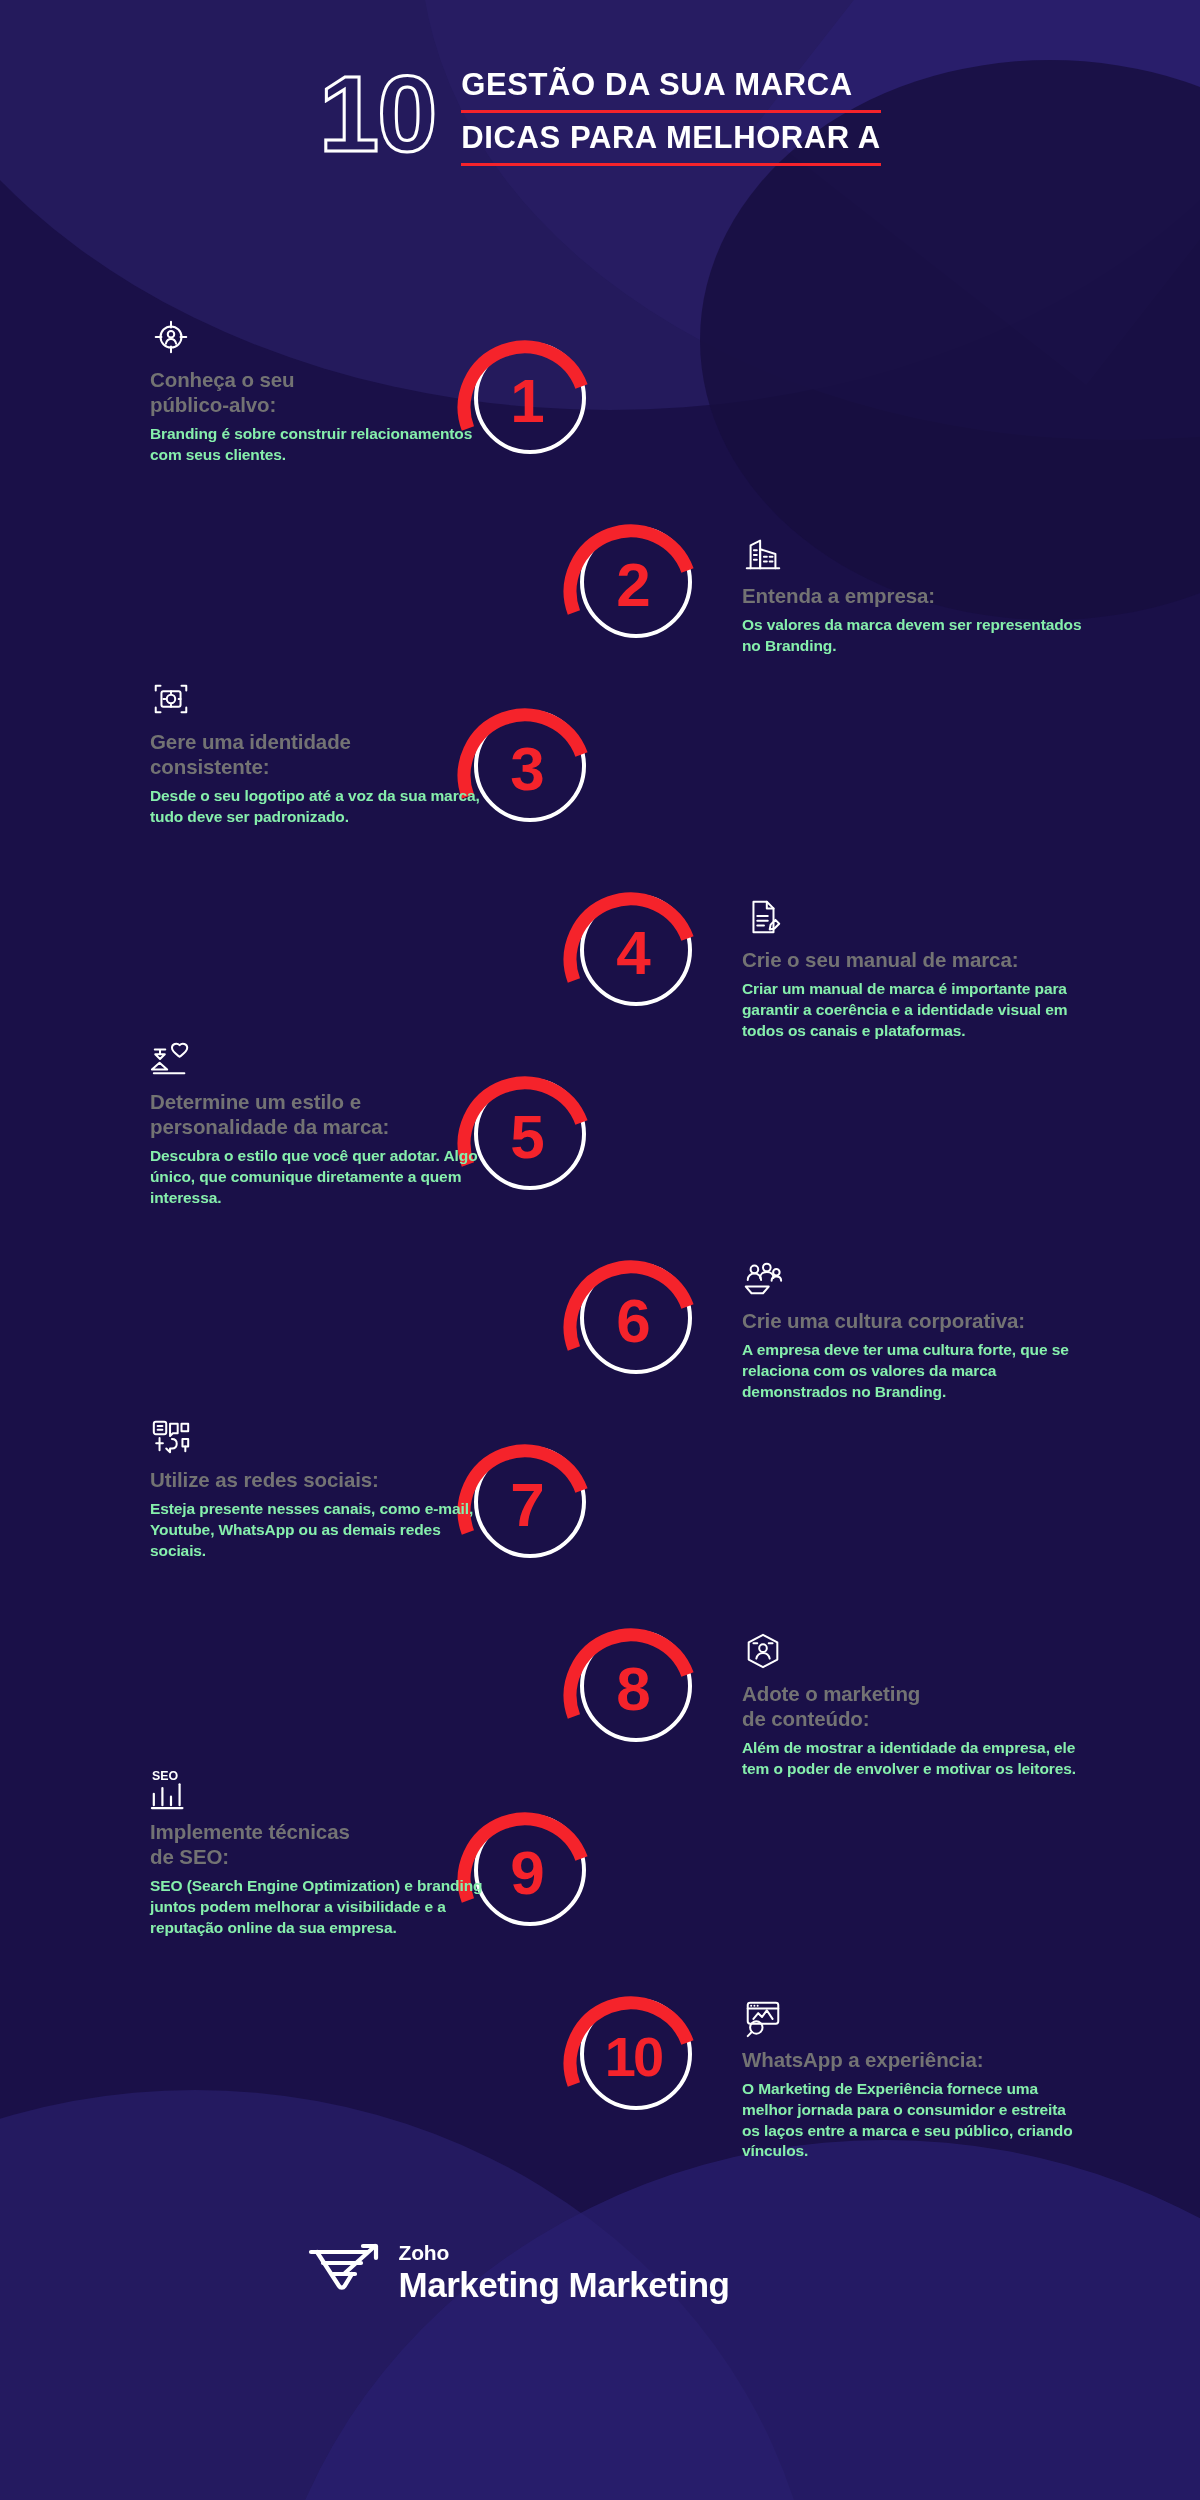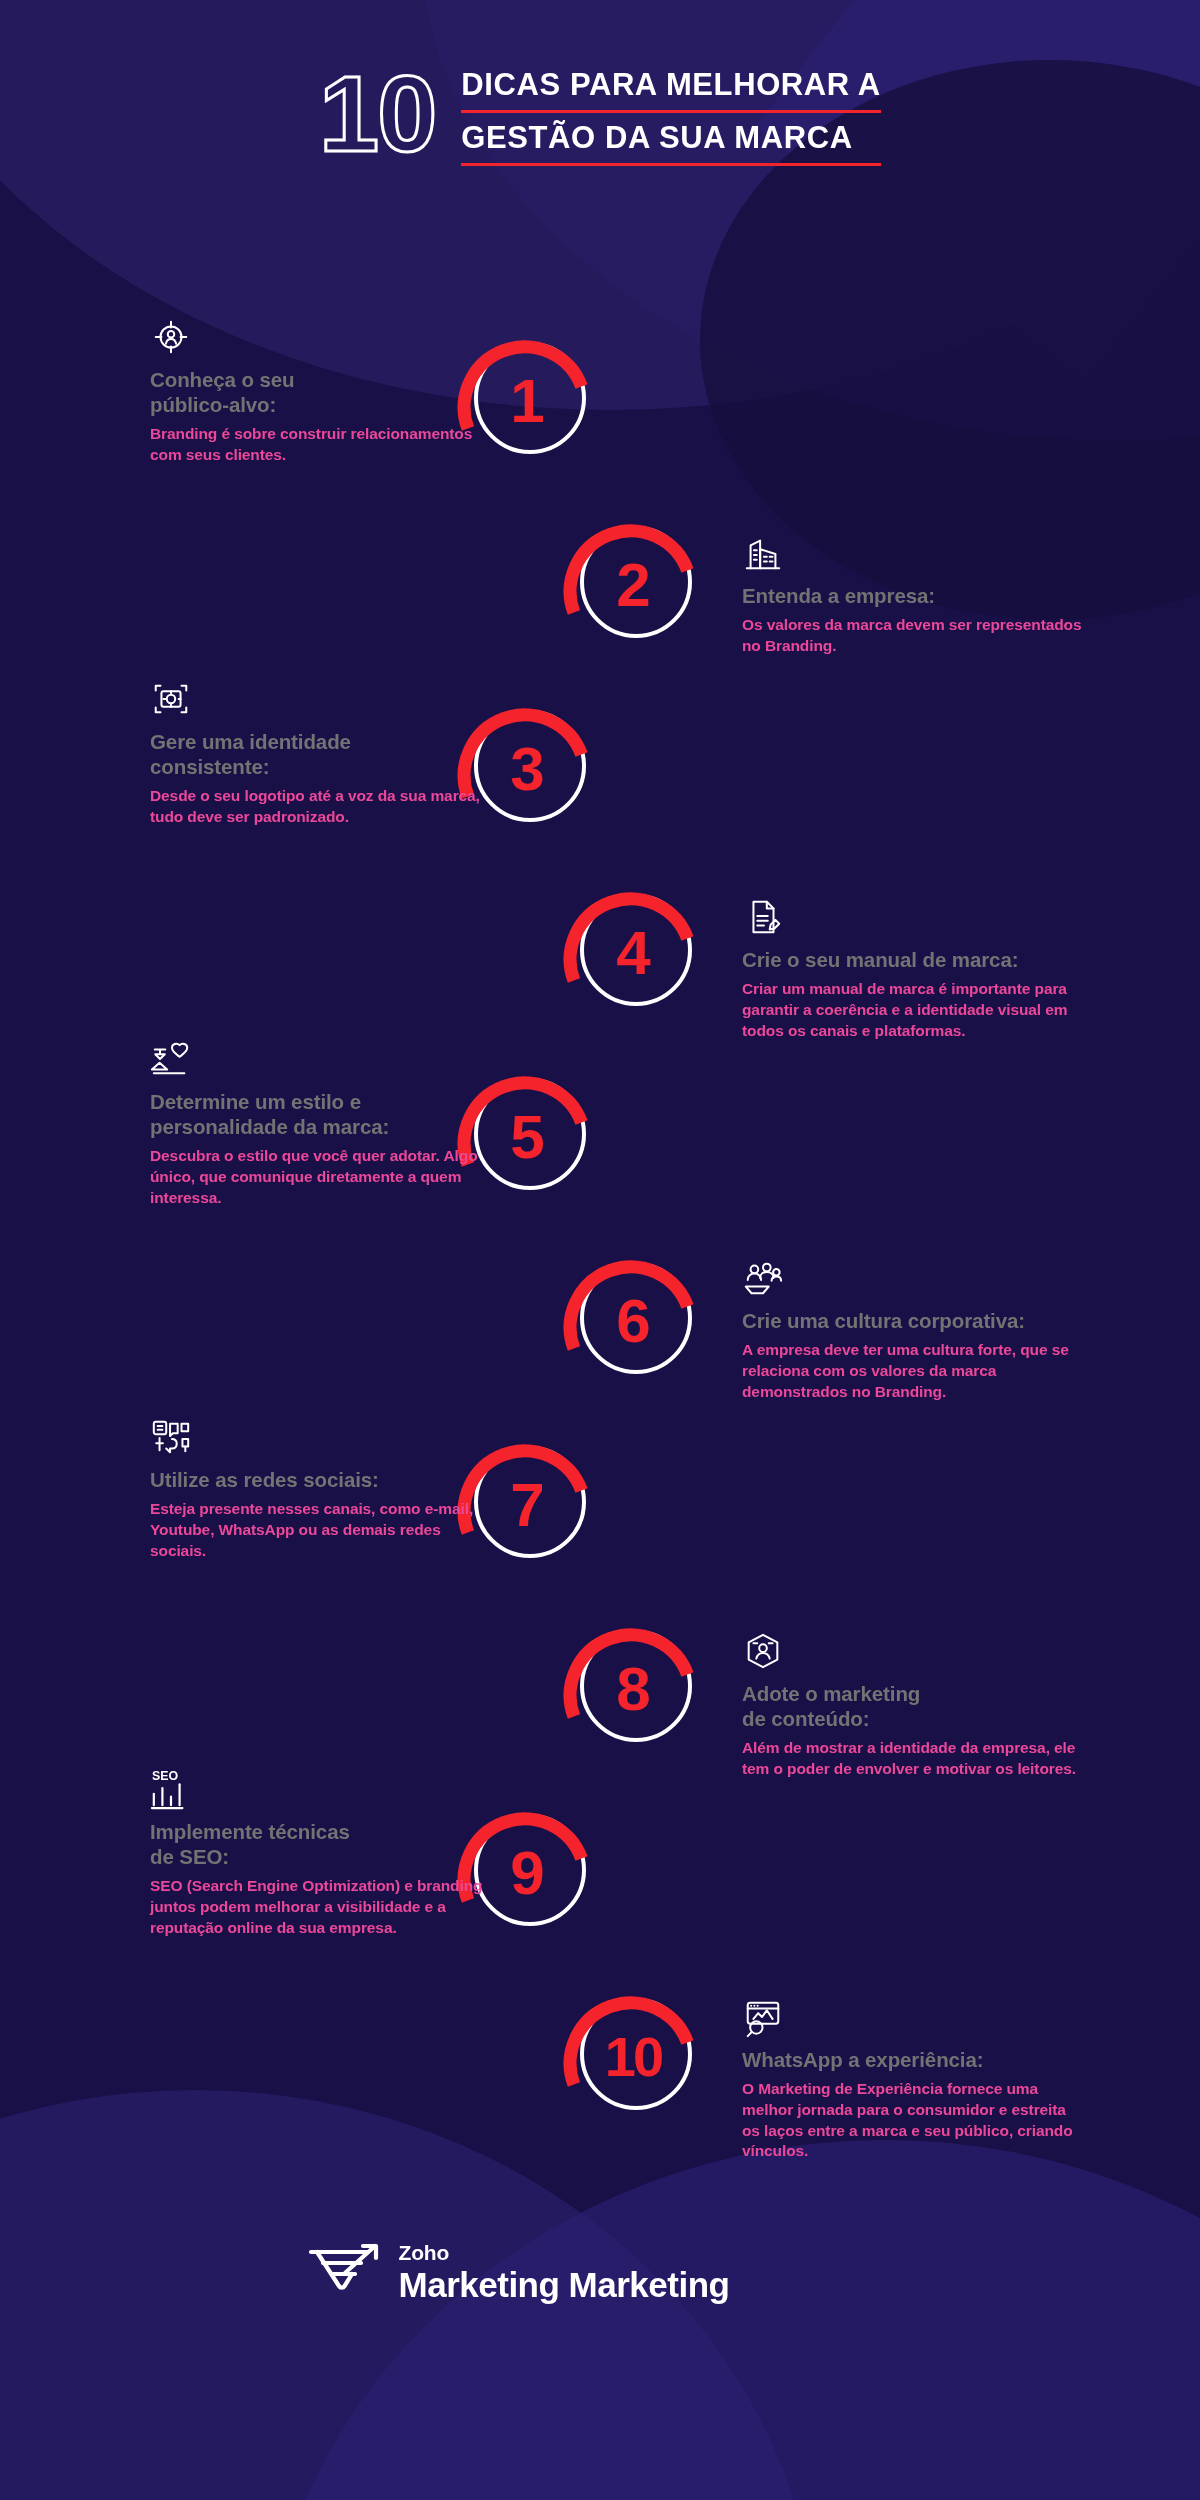--- a/index.html
+++ b/index.html
@@ -42,21 +42,21 @@
                 color:#f5232b; font-size:62px; font-weight:700; line-height:1;
                 letter-spacing:-1px; padding-bottom:4px; }
   .badge.ten .num { font-size:56px; letter-spacing:-3px; }
 
   .txt { position:absolute; width:340px; }
   .txt.right { text-align:left; }
   .icon { display:block; height:42px; margin-bottom:9px; color:#fff; }
   .icon svg { display:block; height:42px; width:auto; }
   .ttl { color:#737373; font-size:20.5px; font-weight:700; line-height:1.22;
          margin-bottom:7px; letter-spacing:-.1px; }
-  .desc { color:#ec4899; font-size:15.5px; font-weight:600; line-height:1.34;
+  .desc { color:#86efac; font-size:15.5px; font-weight:600; line-height:1.34;
           letter-spacing:-.1px; }
 
   
   .side-left  .txt   { left:150px; }
   .side-left  .badge { left:454px; }
   
   .side-right .badge { left:560px; }
   .side-right .txt   { left:742px; }
 
   
@@ -77,22 +77,22 @@
   <div class="blob b5"></div>
   <div class="blob b3"></div>
   <div class="blob b4"></div>
 </div>
 
 <div class="page">
 
   <div class="header">
     <div class="big10">10</div>
     <div class="htitles">
+      <div class="hline">GESTÃO DA SUA MARCA</div>
       <div class="hline">DICAS PARA MELHORAR A</div>
-      <div class="hline">GESTÃO DA SUA MARCA</div>
     </div>
   </div>
 
   <div id="items-host">
       <div class="item side-left" style="top: 318px;">
         <div class="badge" style="top: 12px;">
           <svg width="146" height="146" viewBox="0 0 146 146" fill="none">
     <circle cx="76" cy="68" r="54" stroke="#ffffff" stroke-width="4"></circle>
     <path d="M 27.5 31.5 A 58 58 0 1 0 118 112" stroke="#f5232b" stroke-width="13" stroke-linecap="butt" transform="rotate(118 70 74)"></path>
   </svg>

